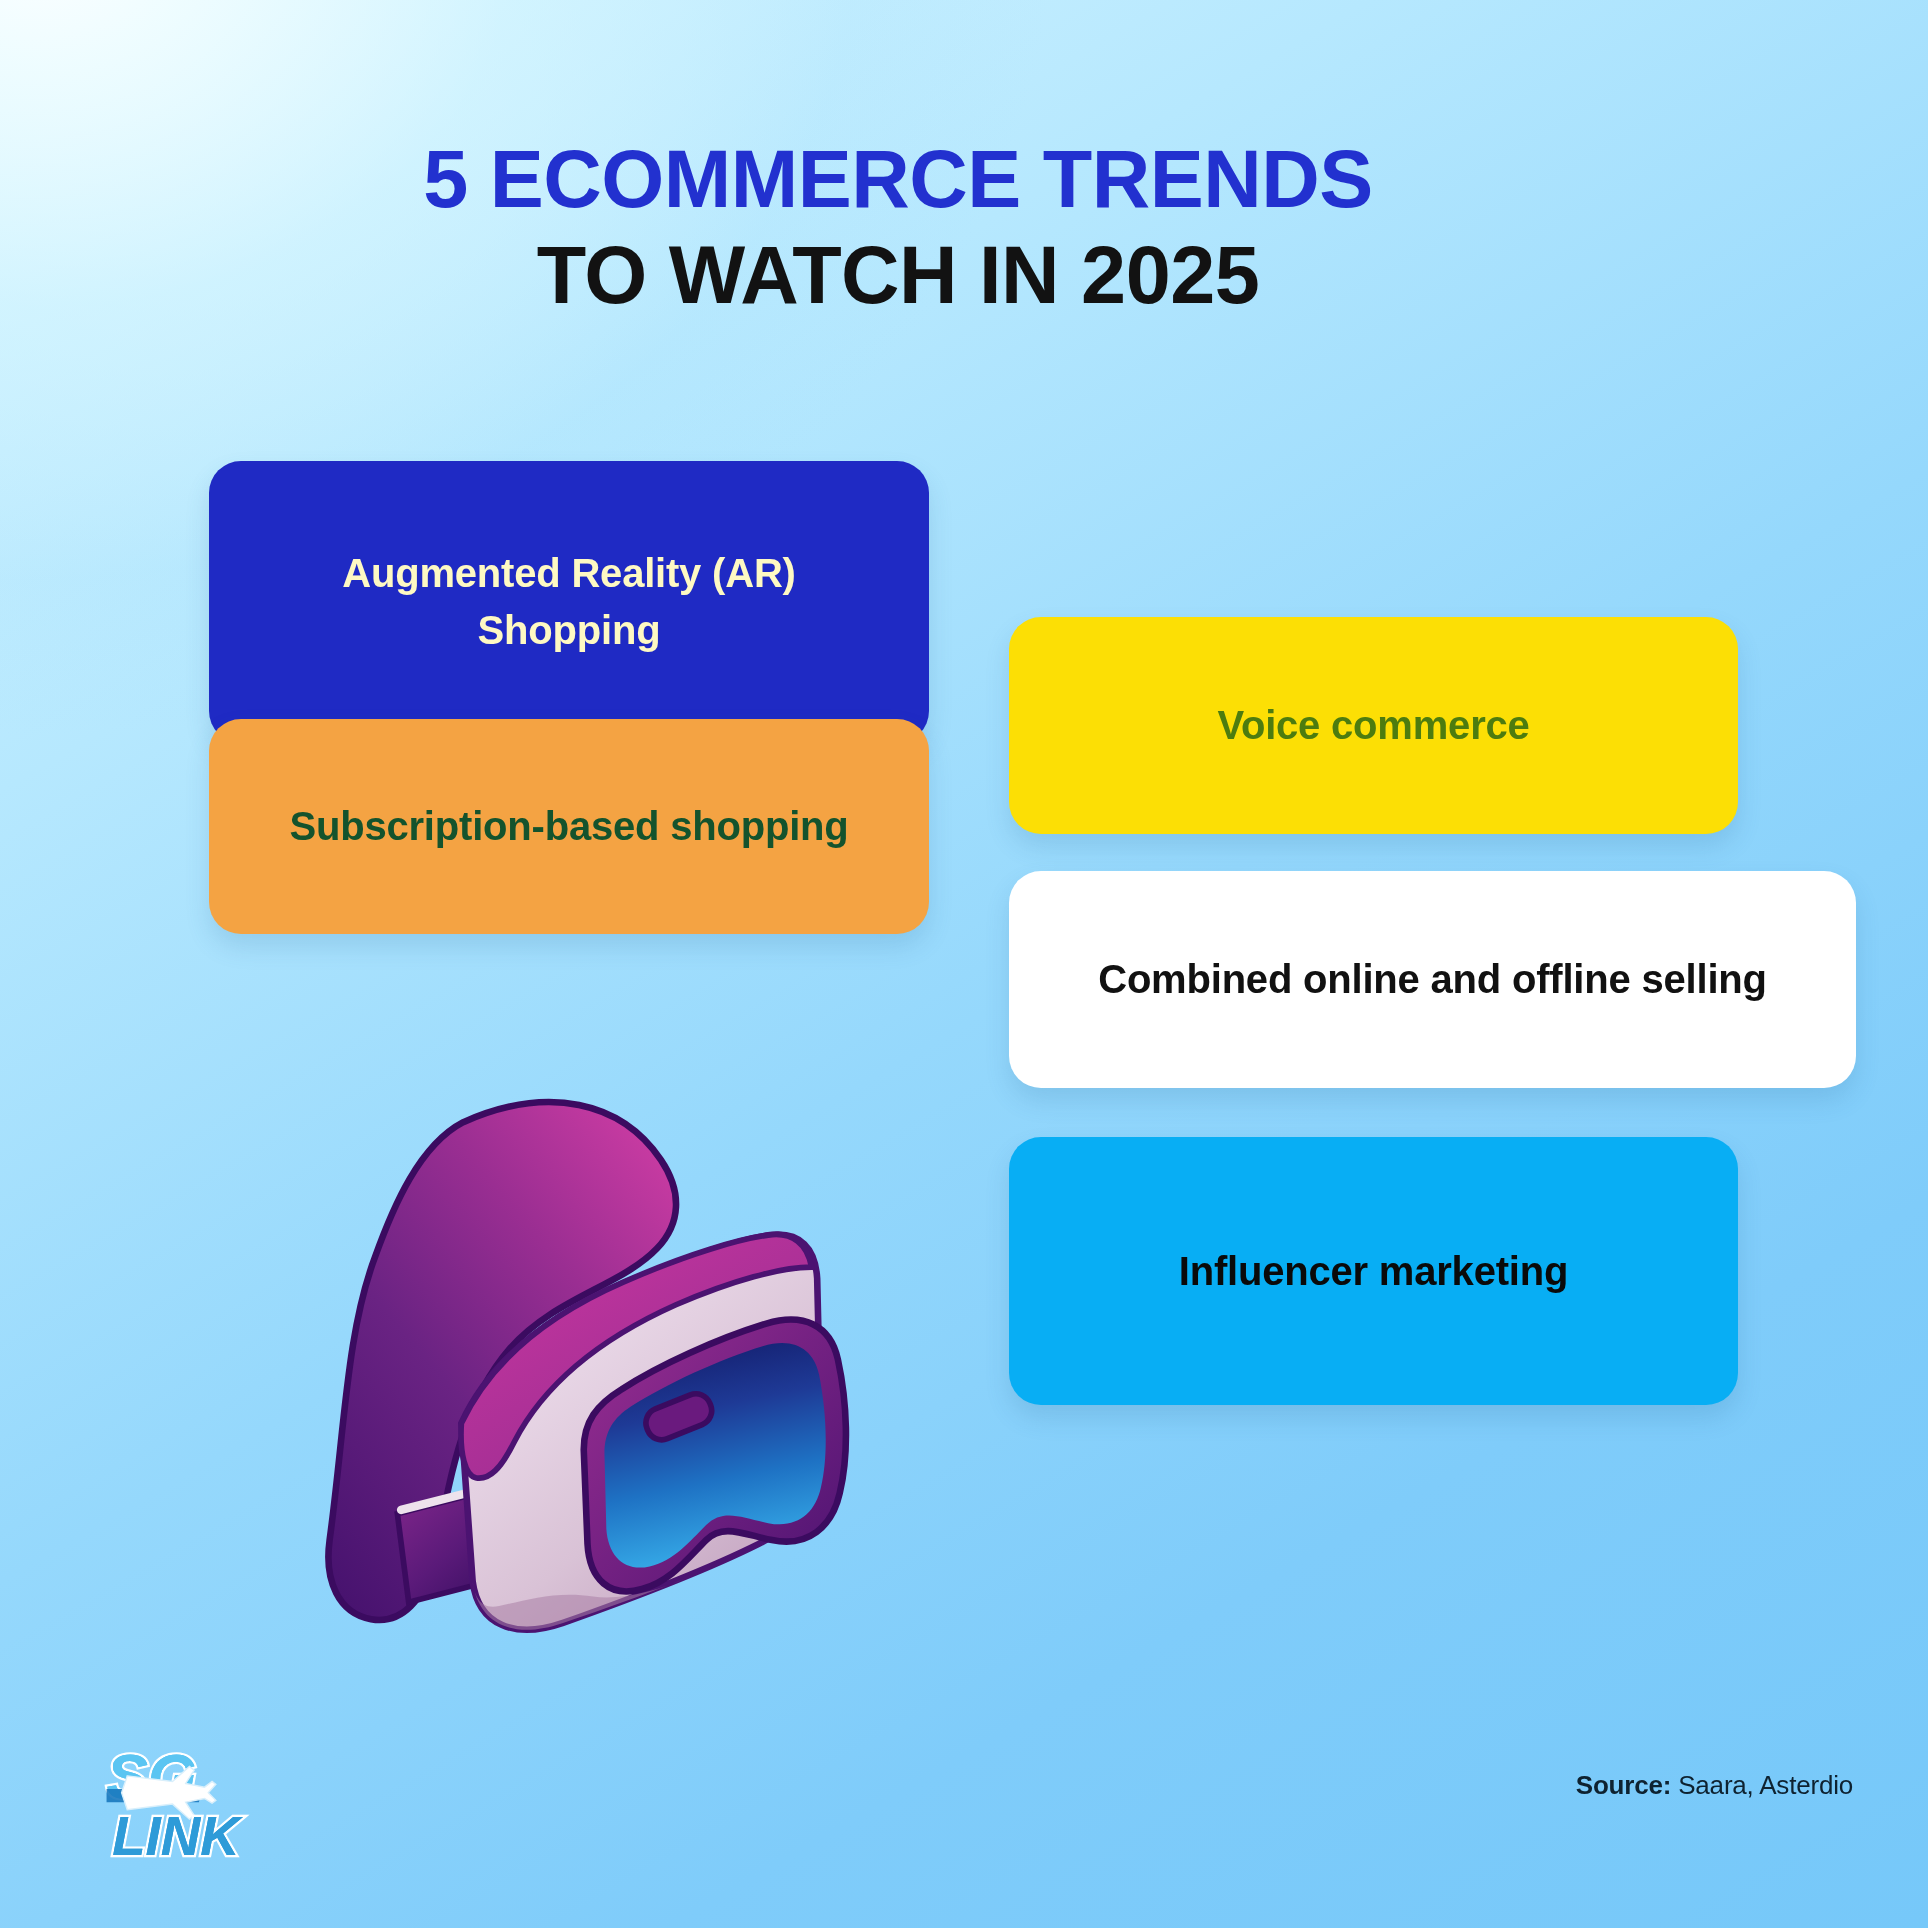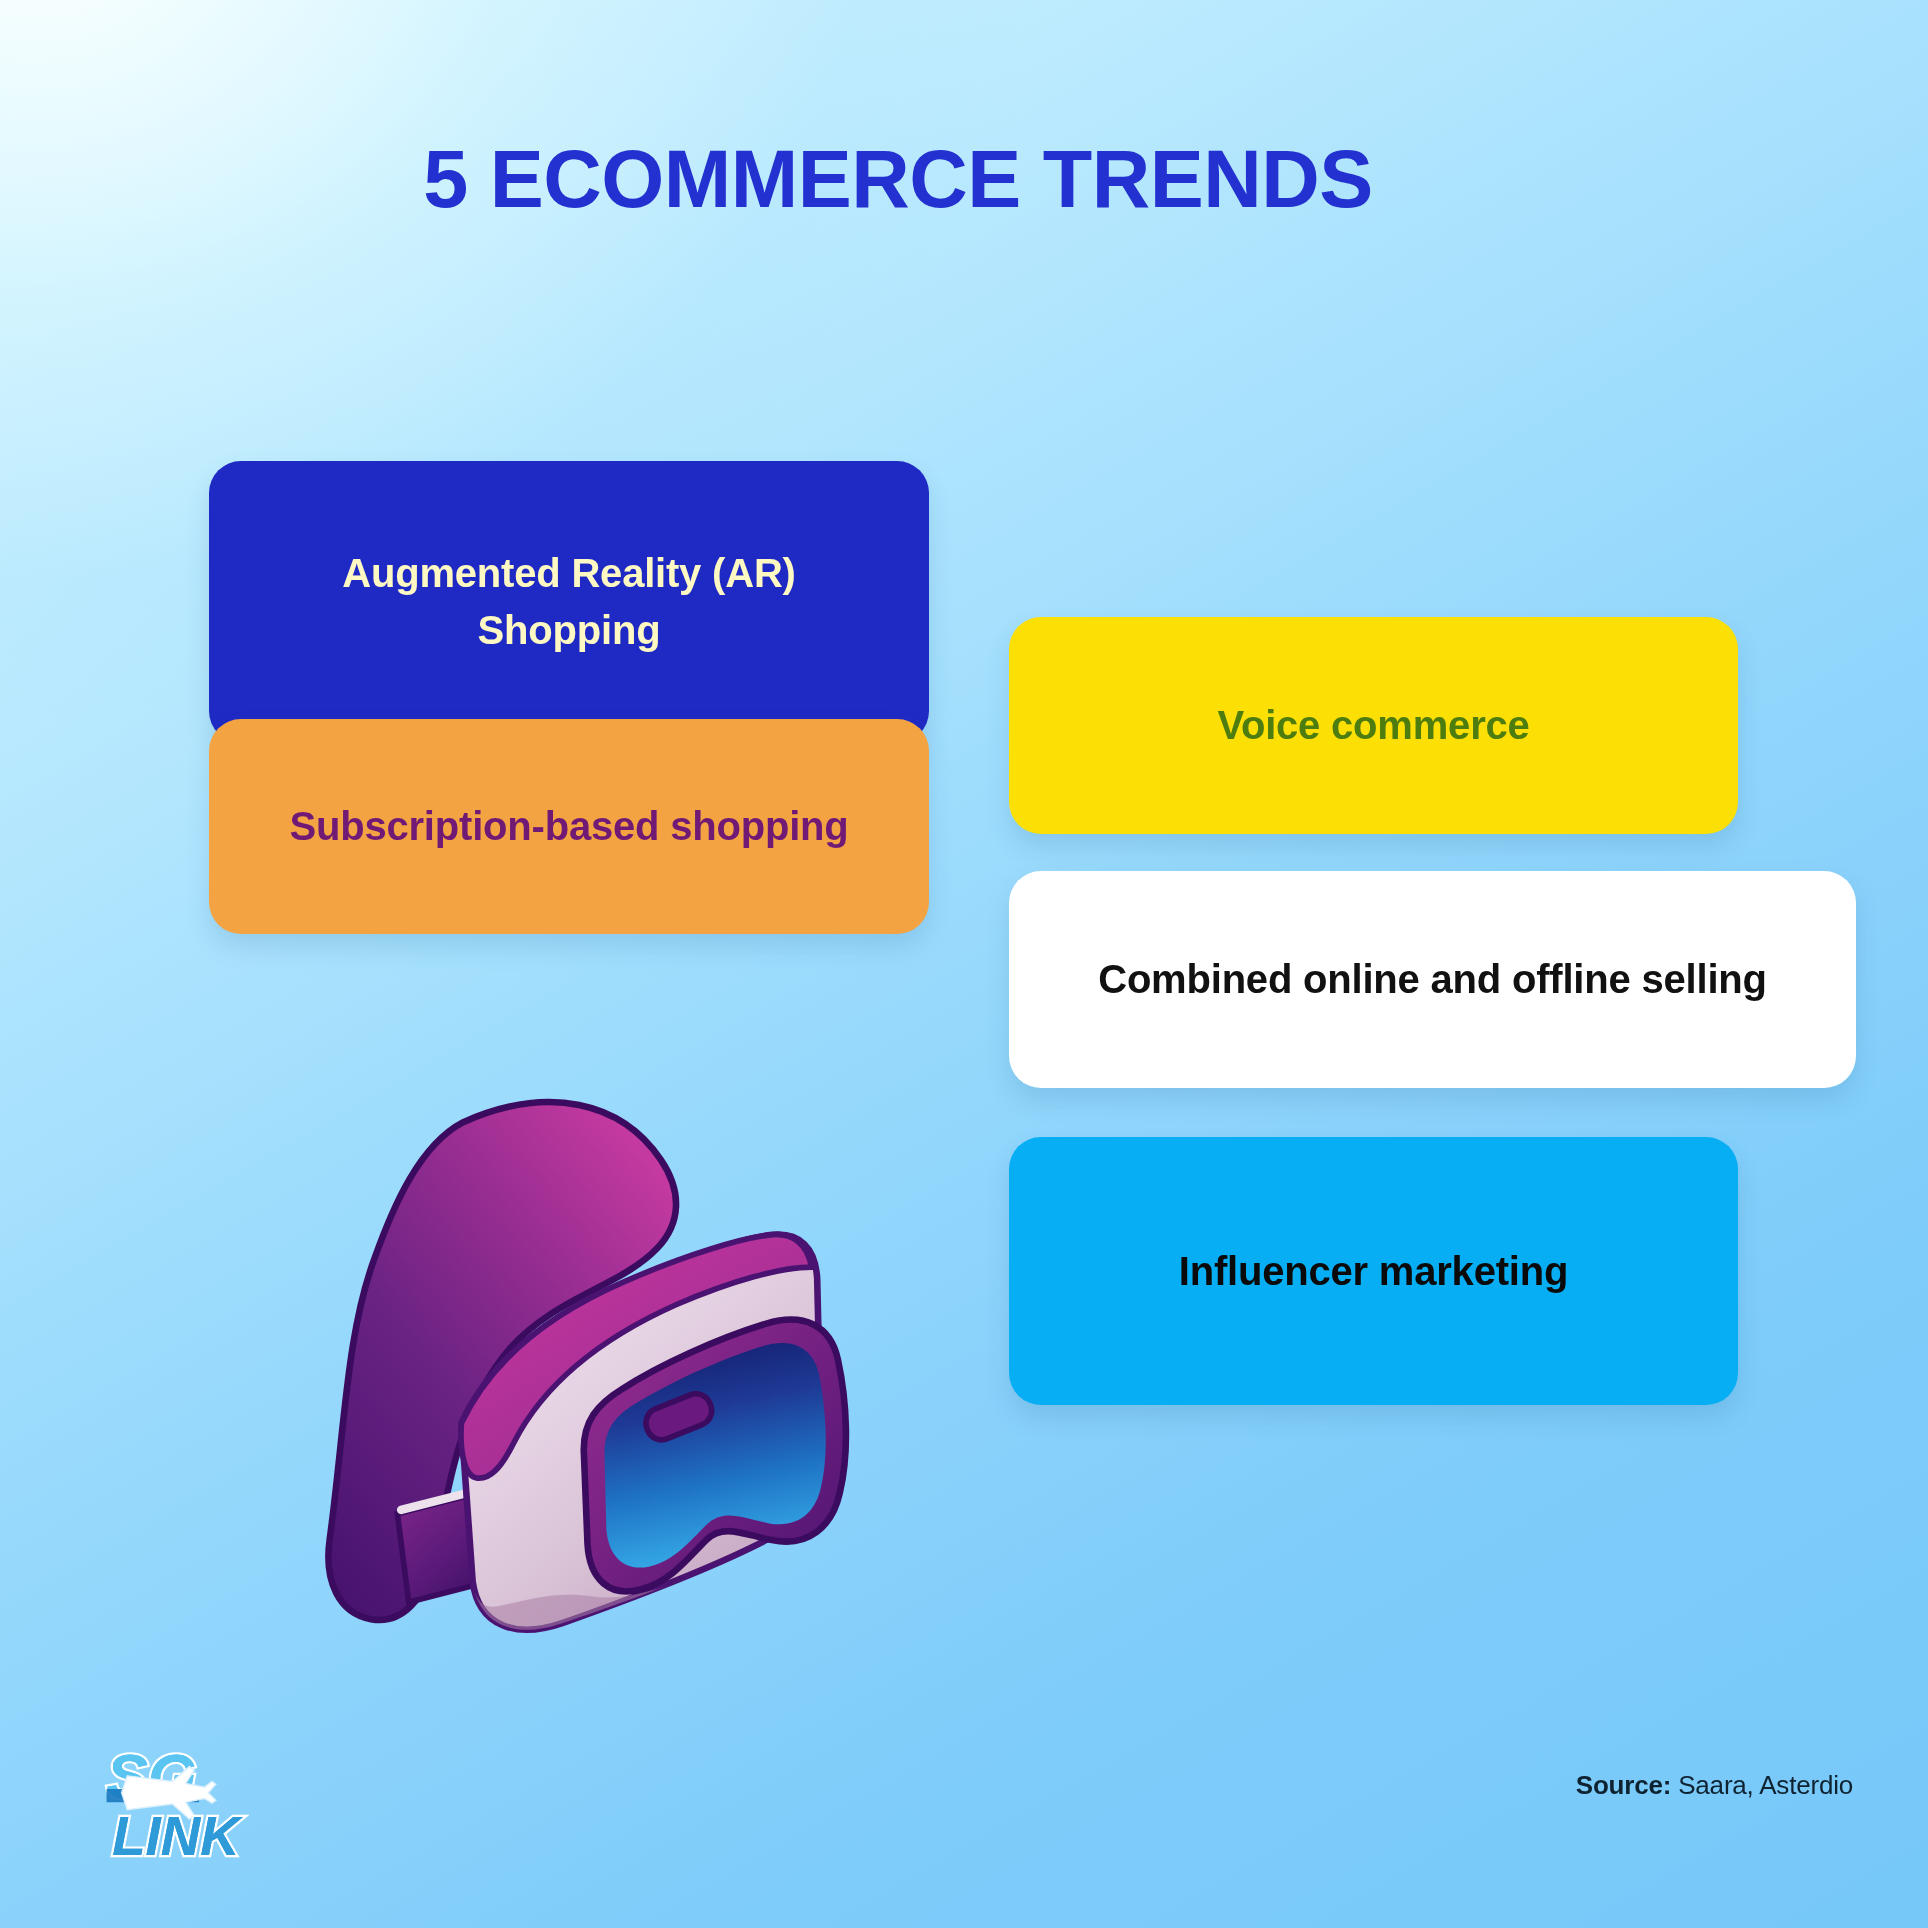--- a/index.html
+++ b/index.html
@@ -47,21 +47,21 @@
     font-size:40px;
     font-weight:700;
     line-height:1.42;
     letter-spacing:-0.2px;
   }
 
   #card-ar       { left:209px;  top:461px;  width:720px; height:282px; background:#1F2AC4; }
   #card-ar .card-label { color:#fef9c3; }
 
   #card-sub      { left:209px;  top:719px;  width:720px; height:215px; background:#F4A343; }
-  #card-sub .card-label { color:#701a75; }
+  #card-sub .card-label { color:#14532d; }
 
   #card-voice    { left:1009px; top:617px;  width:729px; height:217px; background:#FCDF05; }
   #card-voice .card-label { color:#4d7c0f; }
 
   #card-combined { left:1009px; top:871px;  width:847px; height:217px; background:#FFFFFF; }
   #card-combined .card-label { color:#111111; }
 
   #card-influ    { left:1009px; top:1137px; width:729px; height:268px; background:#08AEF4; }
   #card-influ .card-label { color:#0A0A0A; }
 
@@ -89,20 +89,21 @@
   #source .src-strong { font-weight:800; }
   #source .src-value  { font-weight:400; }
 </style>
 </head>
 <body>
 
 <div id="poster">
 
   <div class="title-block">
     <div class="title-line title-line1">5 ECOMMERCE TRENDS</div>
+    <div class="title-line title-line2">TO WATCH IN 2025</div>
   </div>
 
   <div class="card" id="card-ar">
     <span class="card-label">Augmented Reality (AR) Shopping</span>
   </div>
 
   <div class="card" id="card-sub">
     <span class="card-label">Subscription-based shopping</span>
   </div>
 

